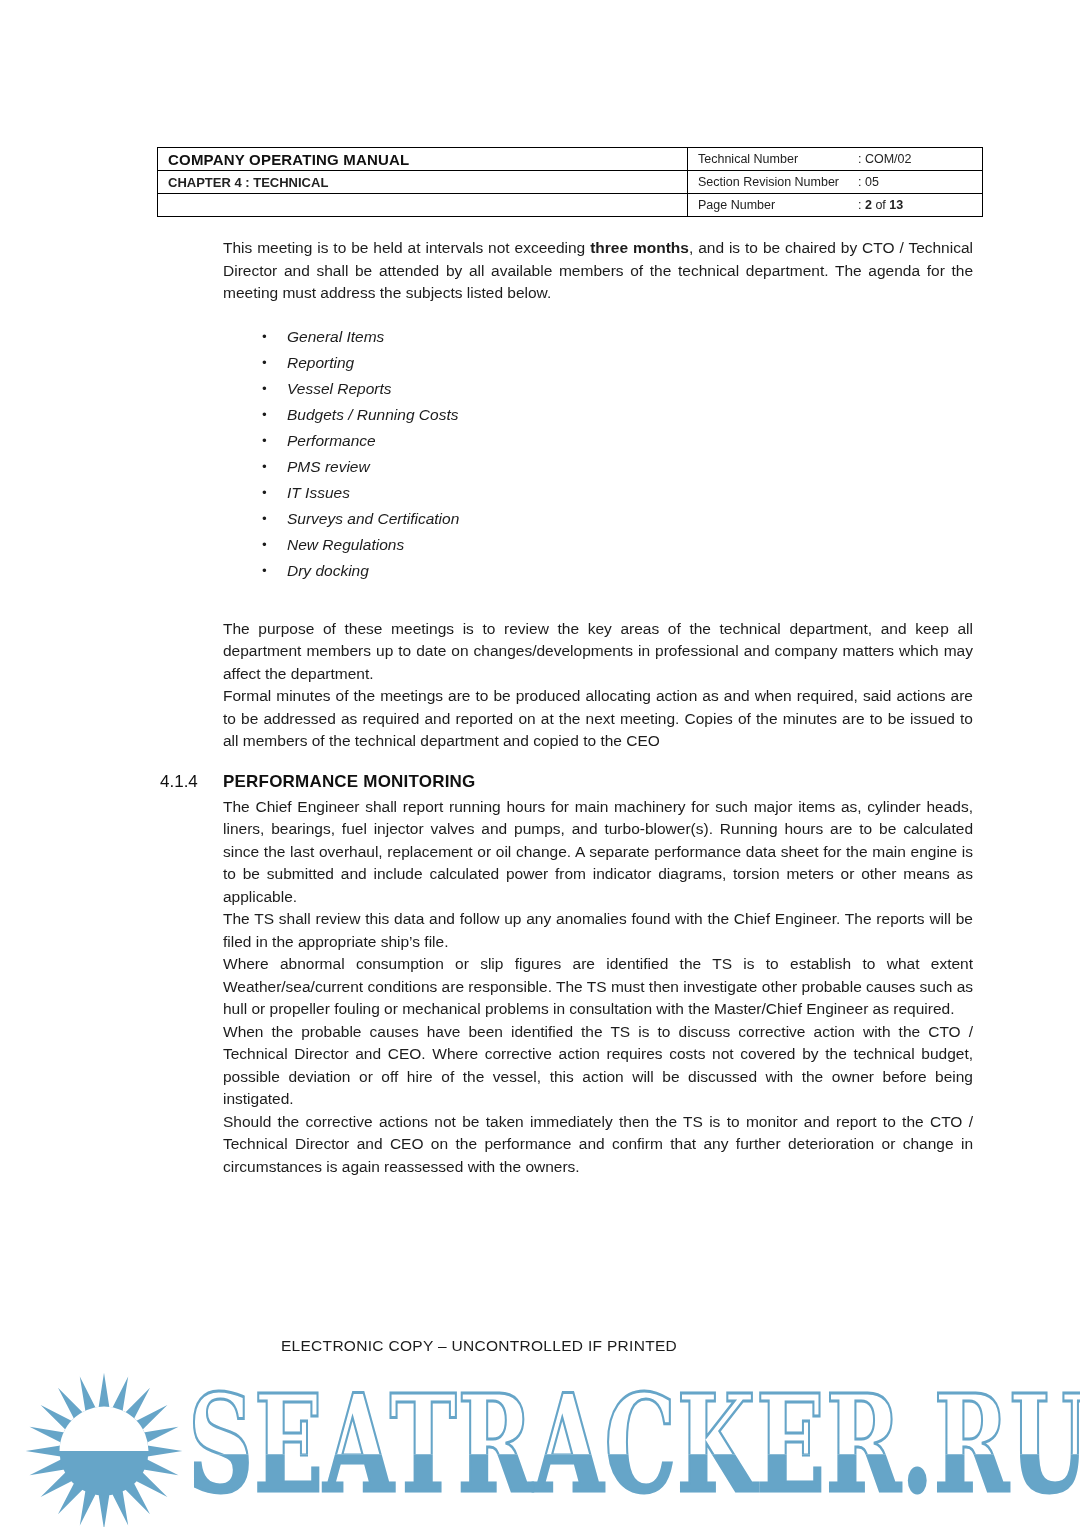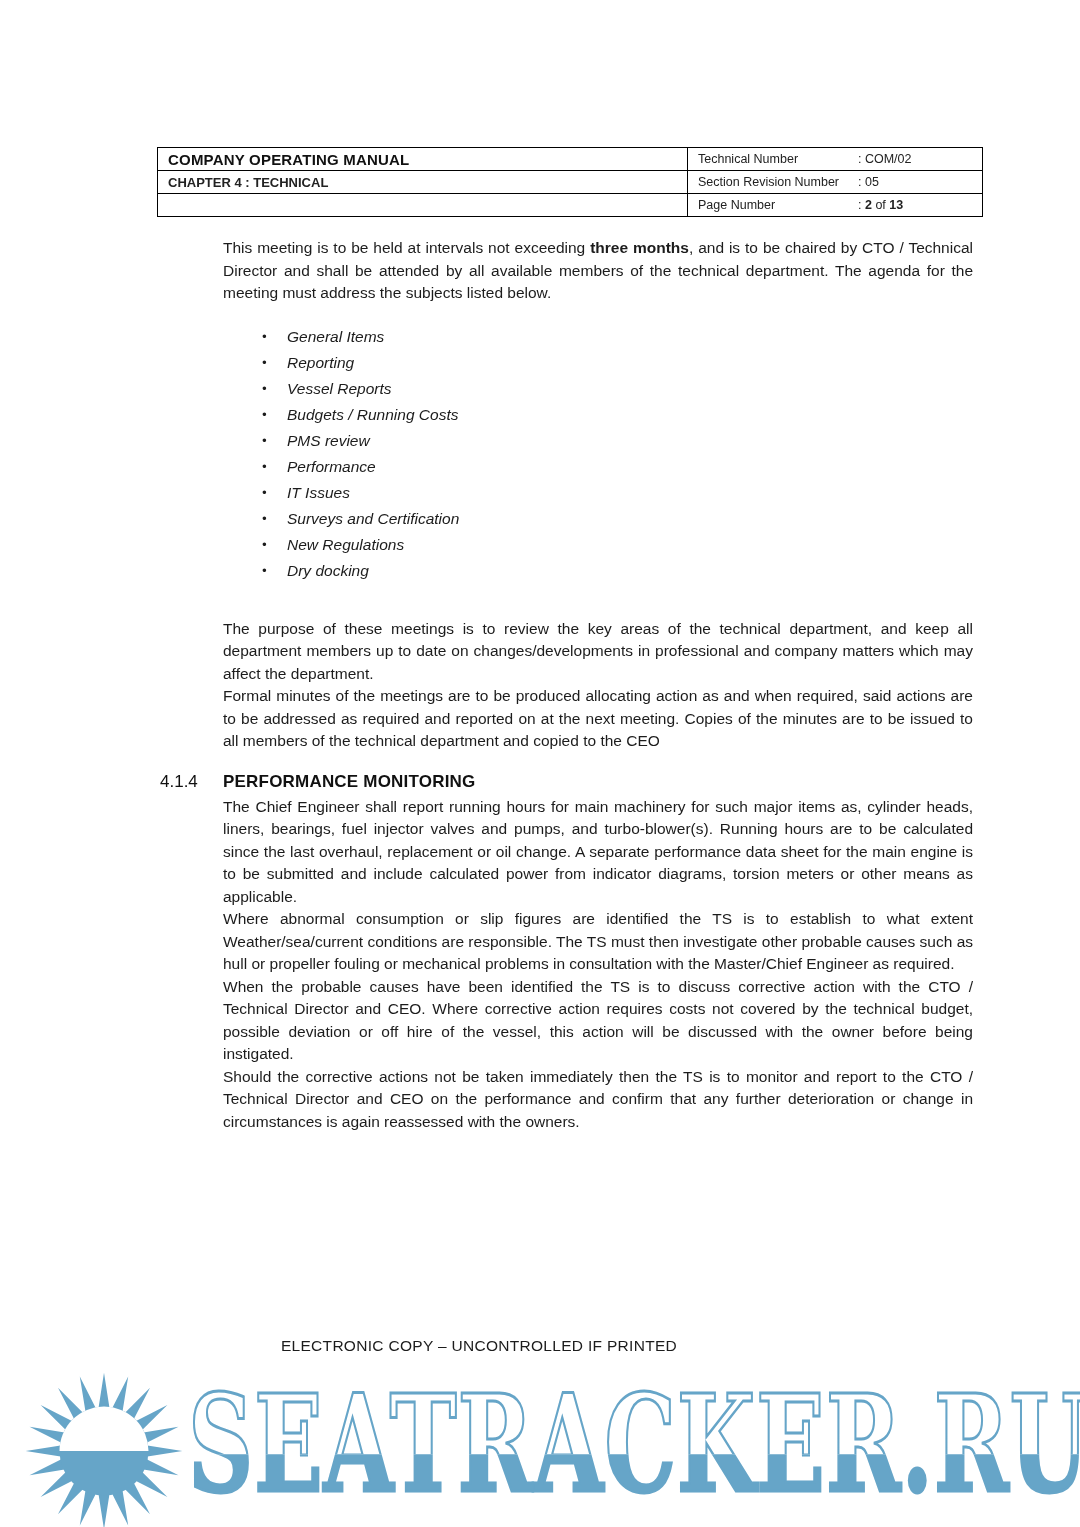--- a/index.html
+++ b/index.html
@@ -97,37 +97,38 @@
   <div class="content">
 
 
     <p><span>This meeting is to be held at intervals not exceeding </span><span class="bold">three months</span><span>, and is to be chaired by CTO / Technical Director and shall be attended by all available members of the technical department. The agenda for the meeting must address the subjects listed below.</span></p>
 
     <div class="agenda">
       <div class="agenda-row"><span class="bullet">•</span><span>General Items</span></div>
       <div class="agenda-row"><span class="bullet">•</span><span>Reporting</span></div>
       <div class="agenda-row"><span class="bullet">•</span><span>Vessel Reports</span></div>
       <div class="agenda-row"><span class="bullet">•</span><span>Budgets / Running Costs</span></div>
+      <div class="agenda-row"><span class="bullet">•</span><span>Performance</span></div>
       <div class="agenda-row"><span class="bullet">•</span><span>PMS review</span></div>
-      <div class="agenda-row"><span class="bullet">•</span><span>Performance</span></div>
       <div class="agenda-row"><span class="bullet">•</span><span>IT Issues</span></div>
       <div class="agenda-row"><span class="bullet">•</span><span>Surveys and Certification</span></div>
       <div class="agenda-row"><span class="bullet">•</span><span>New Regulations</span></div>
       <div class="agenda-row"><span class="bullet">•</span><span>Dry docking</span></div>
     </div>
 
     <p class="p-purpose">The purpose of these meetings is to review the key areas of the technical department, and keep all department members up to date on changes/developments in professional and company matters which may affect the department.</p>
     <p>Formal minutes of the meetings are to be produced allocating action as and when required, said actions are to be addressed as required and reported on at the next meeting. Copies of the minutes are to be issued to all members of the technical department and copied to the CEO</p>
 
     <div class="sec-head">
       <span class="sec-num">4.1.4</span>
       <span class="sec-title">PERFORMANCE MONITORING</span>
     </div>
 
     <p>The Chief Engineer shall report running hours for main machinery for such major items as, cylinder heads, liners, bearings, fuel injector valves and pumps, and turbo-blower(s). Running hours are to be calculated since the last overhaul, replacement or oil change. A separate performance data sheet for the main engine is to be submitted and include calculated power from indicator diagrams, torsion meters or other means as applicable.</p>
+    <p>The TS shall review this data and follow up any anomalies found with the Chief Engineer. The reports will be filed in the appropriate ship’s file.</p>
     <p>Where abnormal consumption or slip figures are identified the TS is to establish to what extent Weather/sea/current conditions are responsible. The TS must then investigate other probable causes such as hull or propeller fouling or mechanical problems in consultation with the Master/Chief Engineer as required.</p>
     <p>When the probable causes have been identified the TS is to discuss corrective action with the CTO / Technical Director and CEO. Where corrective action requires costs not covered by the technical budget, possible deviation or off hire of the vessel, this action will be discussed with the owner before being instigated.</p>
     <p>Should the corrective actions not be taken immediately then the TS is to monitor and report to the CTO / Technical Director and CEO on the performance and confirm that any further deterioration or change in circumstances is again reassessed with the owners.</p>
   </div>
 
   <div class="footer-notice">ELECTRONIC COPY – UNCONTROLLED IF PRINTED</div>
 
   <svg class="wm-sun" viewBox="-100 -100 200 200" xmlns="http://www.w3.org/2000/svg">
     <polygon fill="#66a5c8" points="
       88,0 43.5,6.9 83.7,27.2 39.2,20 71.2,51.7 31.1,31.1 51.7,71.2 20,39.2

